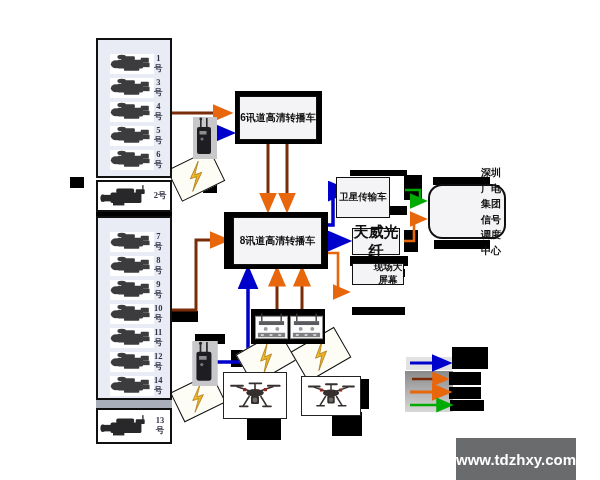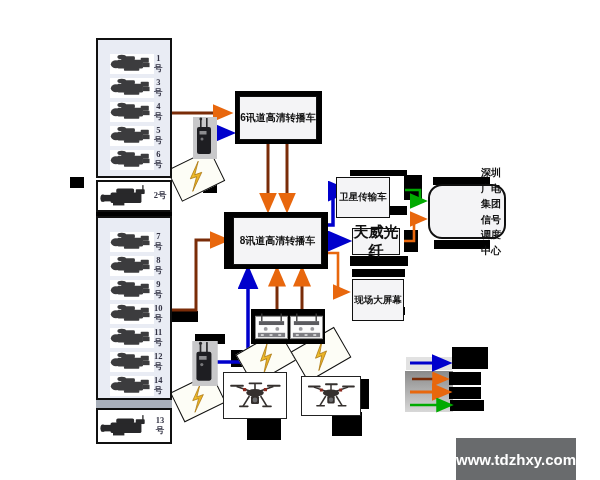--- a/index.html
+++ b/index.html
@@ -313,21 +313,21 @@
   <div class="abs node" style="left:233px;top:217px;width:89px;height:48px;font-size:10px;">
     <span>8讯道高清转播车</span>
   </div>
 
   <div class="abs node" style="left:336px;top:177px;width:54px;height:41px;font-size:9.5px;">
     <span>卫星传输车</span>
   </div>
   <div class="abs node" style="left:352px;top:228px;width:48px;height:27px;font-size:15px;">
     <span>天威光纤</span>
   </div>
-  <div class="abs node" style="left:352px;top:279px;width:52px;height:42px;font-size:9.5px;">
+  <div class="abs node" style="left:352px;top:263px;width:52px;height:22px;font-size:9.5px;padding-left:20px;">
     <span>现场大屏幕</span>
   </div>
   <div id="dispatch-box" class="abs node" style="left:428px;top:184px;width:78px;height:55px;font-size:10px;padding-left:48px;">
     <span>深圳广电集团</span>
     <span>信号调度中心</span>
   </div>
 
   <div class="abs" style="left:193px;top:117px;z-index:10;">
     <svg width="24" height="42">
         <use href="#tx-unit"></use>

